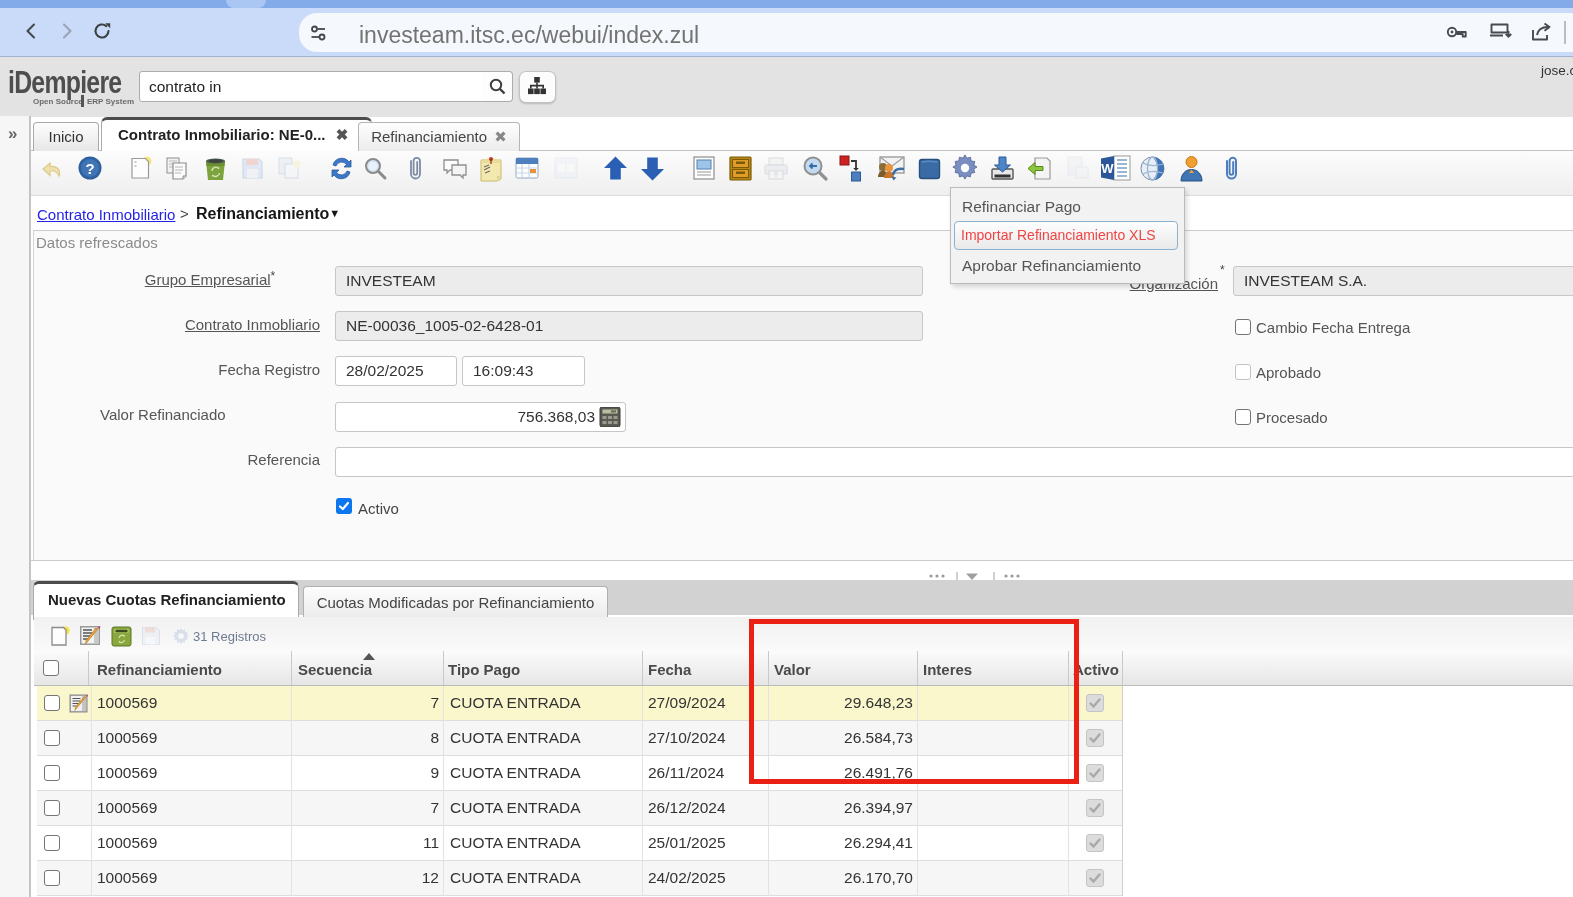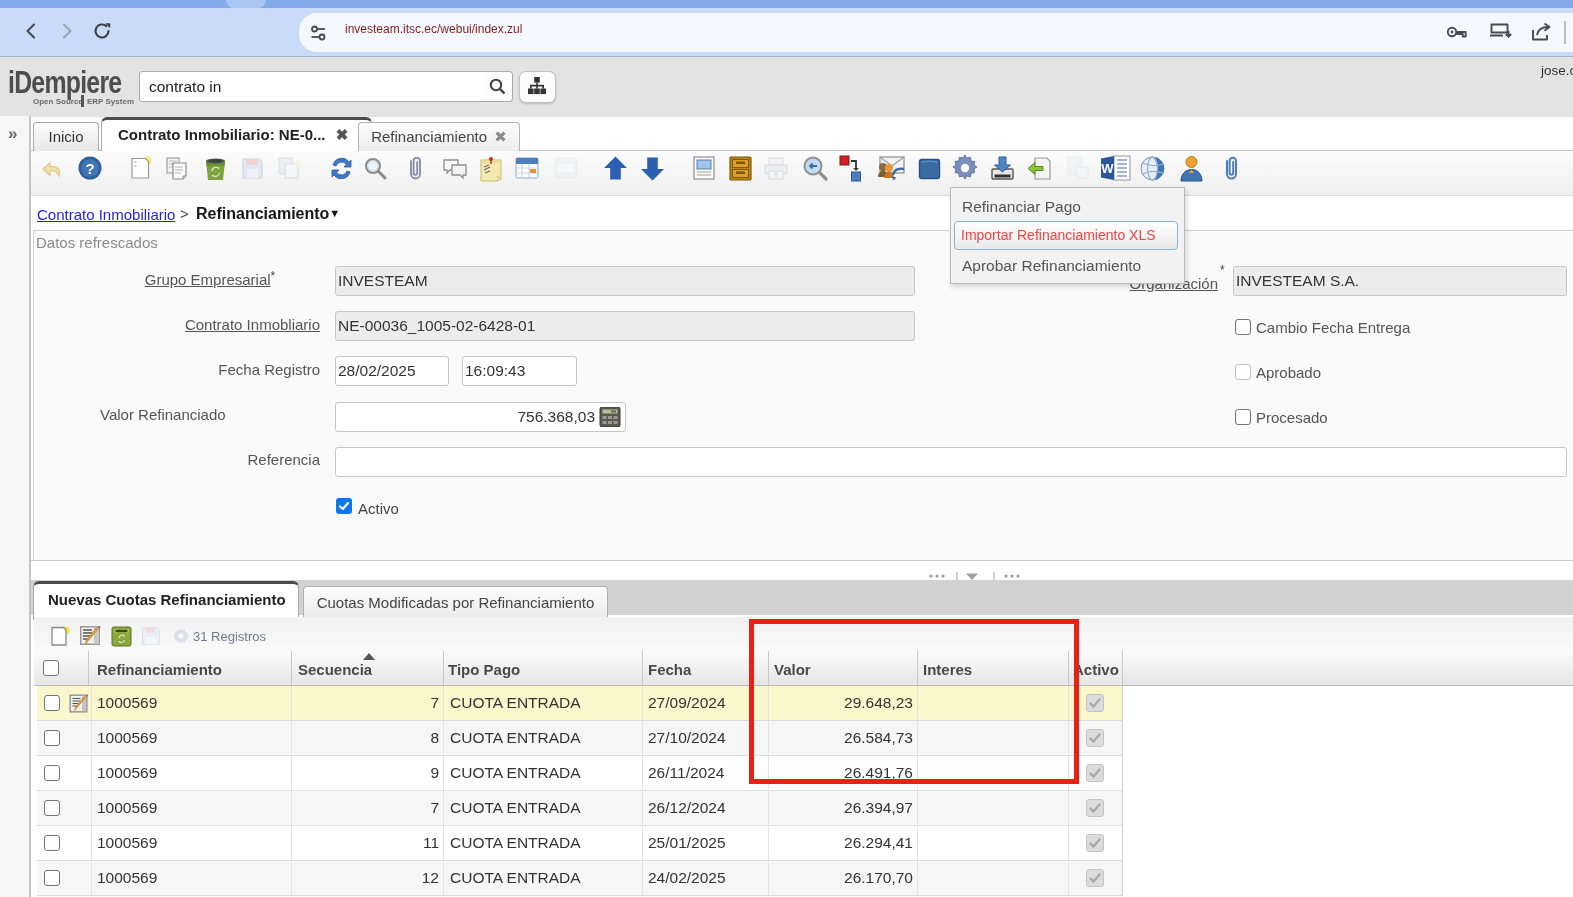--- a/index.html
+++ b/index.html
@@ -1,19 +1,19 @@
 <!DOCTYPE html>
 <html><head>
 <meta charset="utf-8">
 <style>
 html,body{margin:0;padding:0}
 body{width:1573px;height:897px;overflow:hidden;font-family:"Liberation Sans",sans-serif;background:#fff;position:relative}
 .ab{position:absolute}
 .lbl{position:absolute;font-size:15px;color:#555;white-space:nowrap}
-.fld{position:absolute;height:28px;border:1px solid #c6c6c6;border-radius:3px;font-size:15.5px;color:#333;line-height:28px;padding-left:2px;white-space:nowrap}
+.fld{position:absolute;height:28px;border:1px solid #c6c6c6;border-radius:3px;font-size:15.5px;color:#333;line-height:28px;padding-left:10px;white-space:nowrap}
 .ro{background:#ececec}
 .wh{background:#fff}
 .cb{position:absolute;width:14px;height:14px;background:#fff;border:1.6px solid #757575;border-radius:3px}
 .cbd{border-color:#c3c3c3}
 .hdrtxt{position:absolute;font-weight:bold;font-size:15px;color:#4a4a4a;white-space:nowrap}
 .cell{position:absolute;font-size:15.5px;color:#333;white-space:nowrap}
 .acb{position:absolute;width:16px;height:16px;background:#dcdcdc;border:1px solid #c4c4c4;border-radius:3px}
 .acb svg{position:absolute;left:1px;top:1px}
 .vline{position:absolute;width:1px;background:#c9c9c9}
 .bvline{position:absolute;width:1px;background:#e2e2e2}
@@ -34,21 +34,21 @@
     <path d="M16.5 10a6.5 6.5 0 1 1-2.2-4.9" fill="none" stroke="#3c4043" stroke-width="2.1" stroke-linecap="round"></path>
     <path d="M13.2 2.2h5v5z" fill="#3c4043"></path>
   </svg>
 <div class="ab" style="left:299px;top:13px;width:1290px;height:39px;background:#f5f8fd;border-radius:18px"></div>
 <svg class="ab" style="left:310px;top:25px" width="17" height="16" viewBox="0 0 17 16">
     <circle cx="4.5" cy="4" r="2.5" fill="none" stroke="#45484b" stroke-width="1.8"></circle>
     <line x1="7.5" y1="4" x2="15" y2="4" stroke="#45484b" stroke-width="1.8"></line>
     <circle cx="12" cy="12" r="2.5" fill="none" stroke="#45484b" stroke-width="1.8"></circle>
     <line x1="1.5" y1="12" x2="9" y2="12" stroke="#45484b" stroke-width="1.8"></line>
   </svg>
-<div class="ab" style="left:345px;top:22px;font-size:12px;color:#7f1d1d">investeam.itsc.ec/webui/index.zul</div>
+<div class="ab" style="left:359px;top:22px;font-size:23px;color:#737373">investeam.itsc.ec/webui/index.zul</div>
 <svg class="ab" style="left:1446px;top:23px" width="23" height="18" viewBox="0 0 23 18">
     <circle cx="6" cy="9" r="4.2" fill="none" stroke="#474b4e" stroke-width="1.9"></circle>
     <circle cx="6" cy="9" r="1.4" fill="#474b4e"></circle>
     <path d="M10.2 9h9.5v4.5h-3V11h-6.5" fill="none" stroke="#474b4e" stroke-width="1.9" stroke-linejoin="round"></path>
   </svg>
 <svg class="ab" style="left:1489px;top:23px" width="25" height="18" viewBox="0 0 25 18">
     <path d="M2.5 1.5h16v8h-16zM1 12.5h13" fill="none" stroke="#474b4e" stroke-width="1.9" stroke-linejoin="round"></path>
     <path d="M19.5 8v5.5M16.8 11l2.7 2.7 2.7-2.7" fill="none" stroke="#474b4e" stroke-width="1.9"></path>
   </svg>
 <svg class="ab" style="left:1531px;top:22px" width="24" height="20" viewBox="0 0 24 20">

